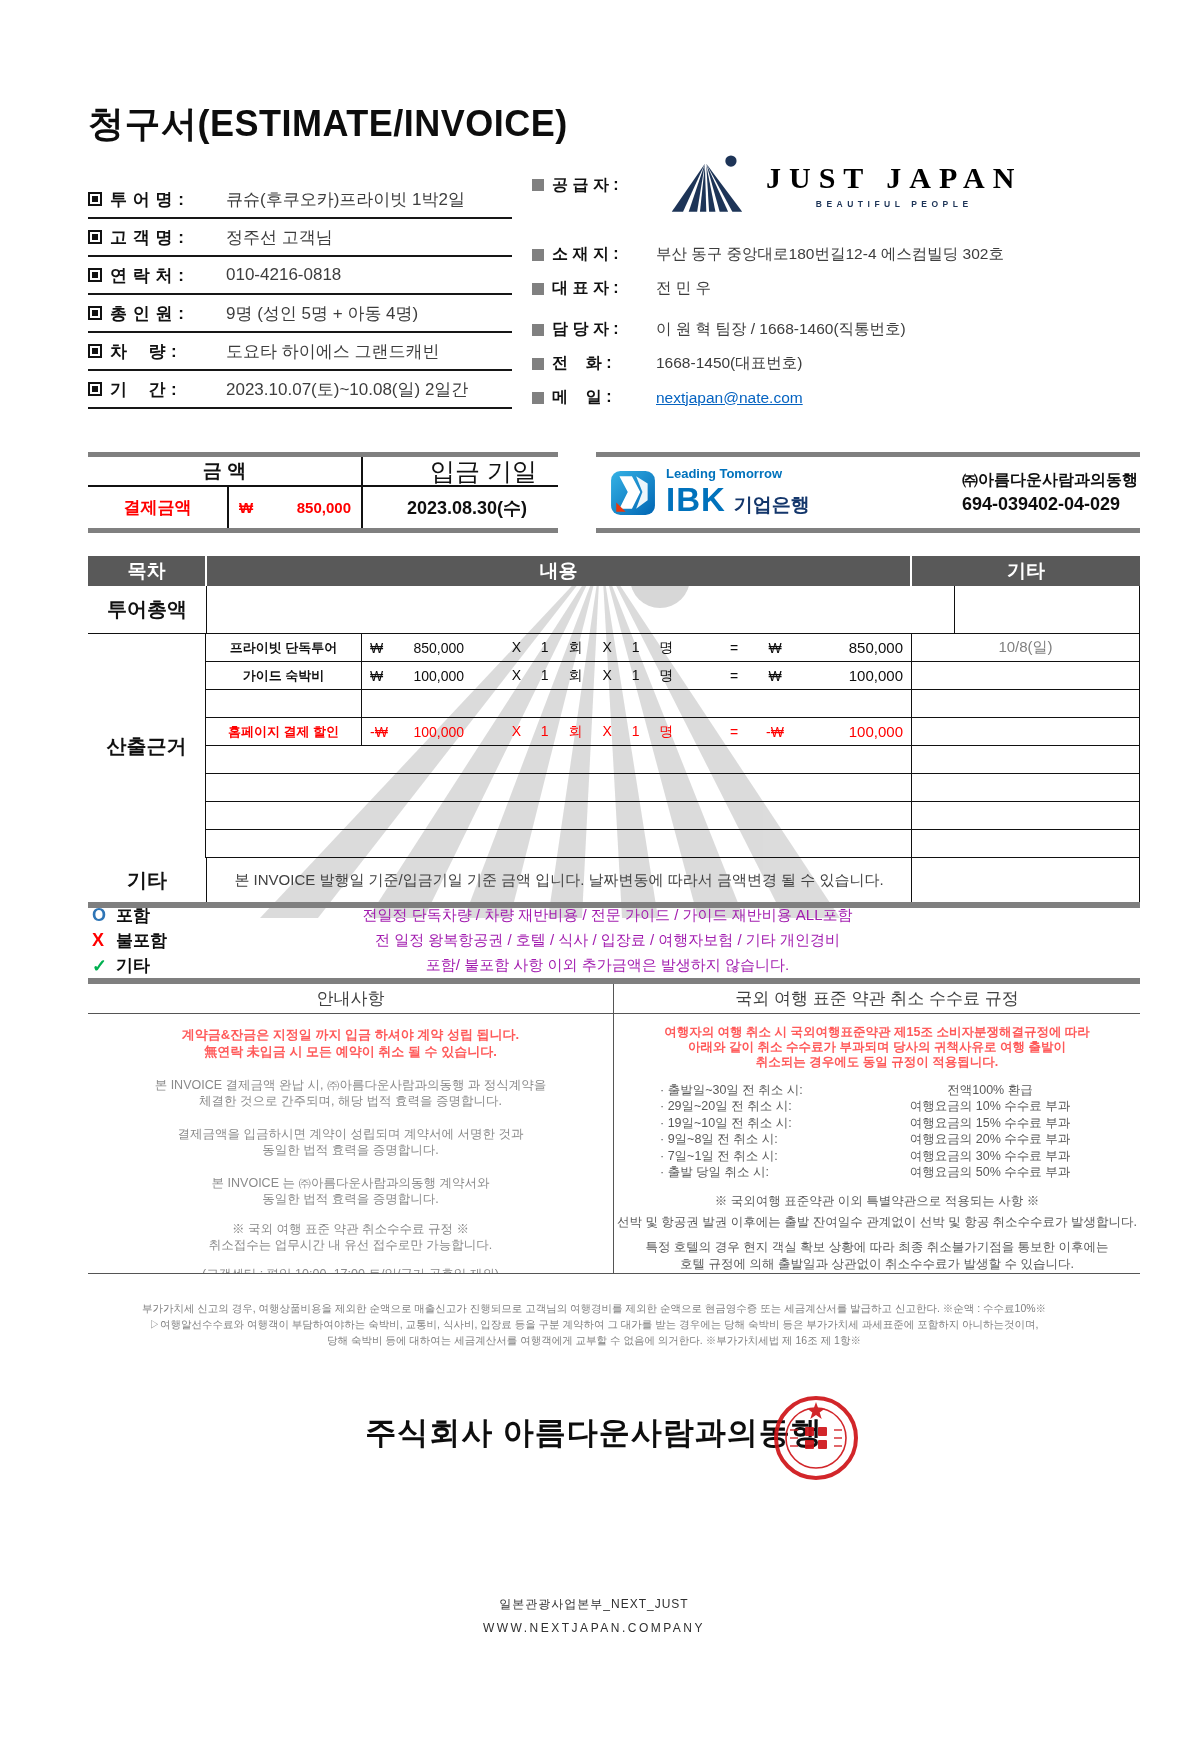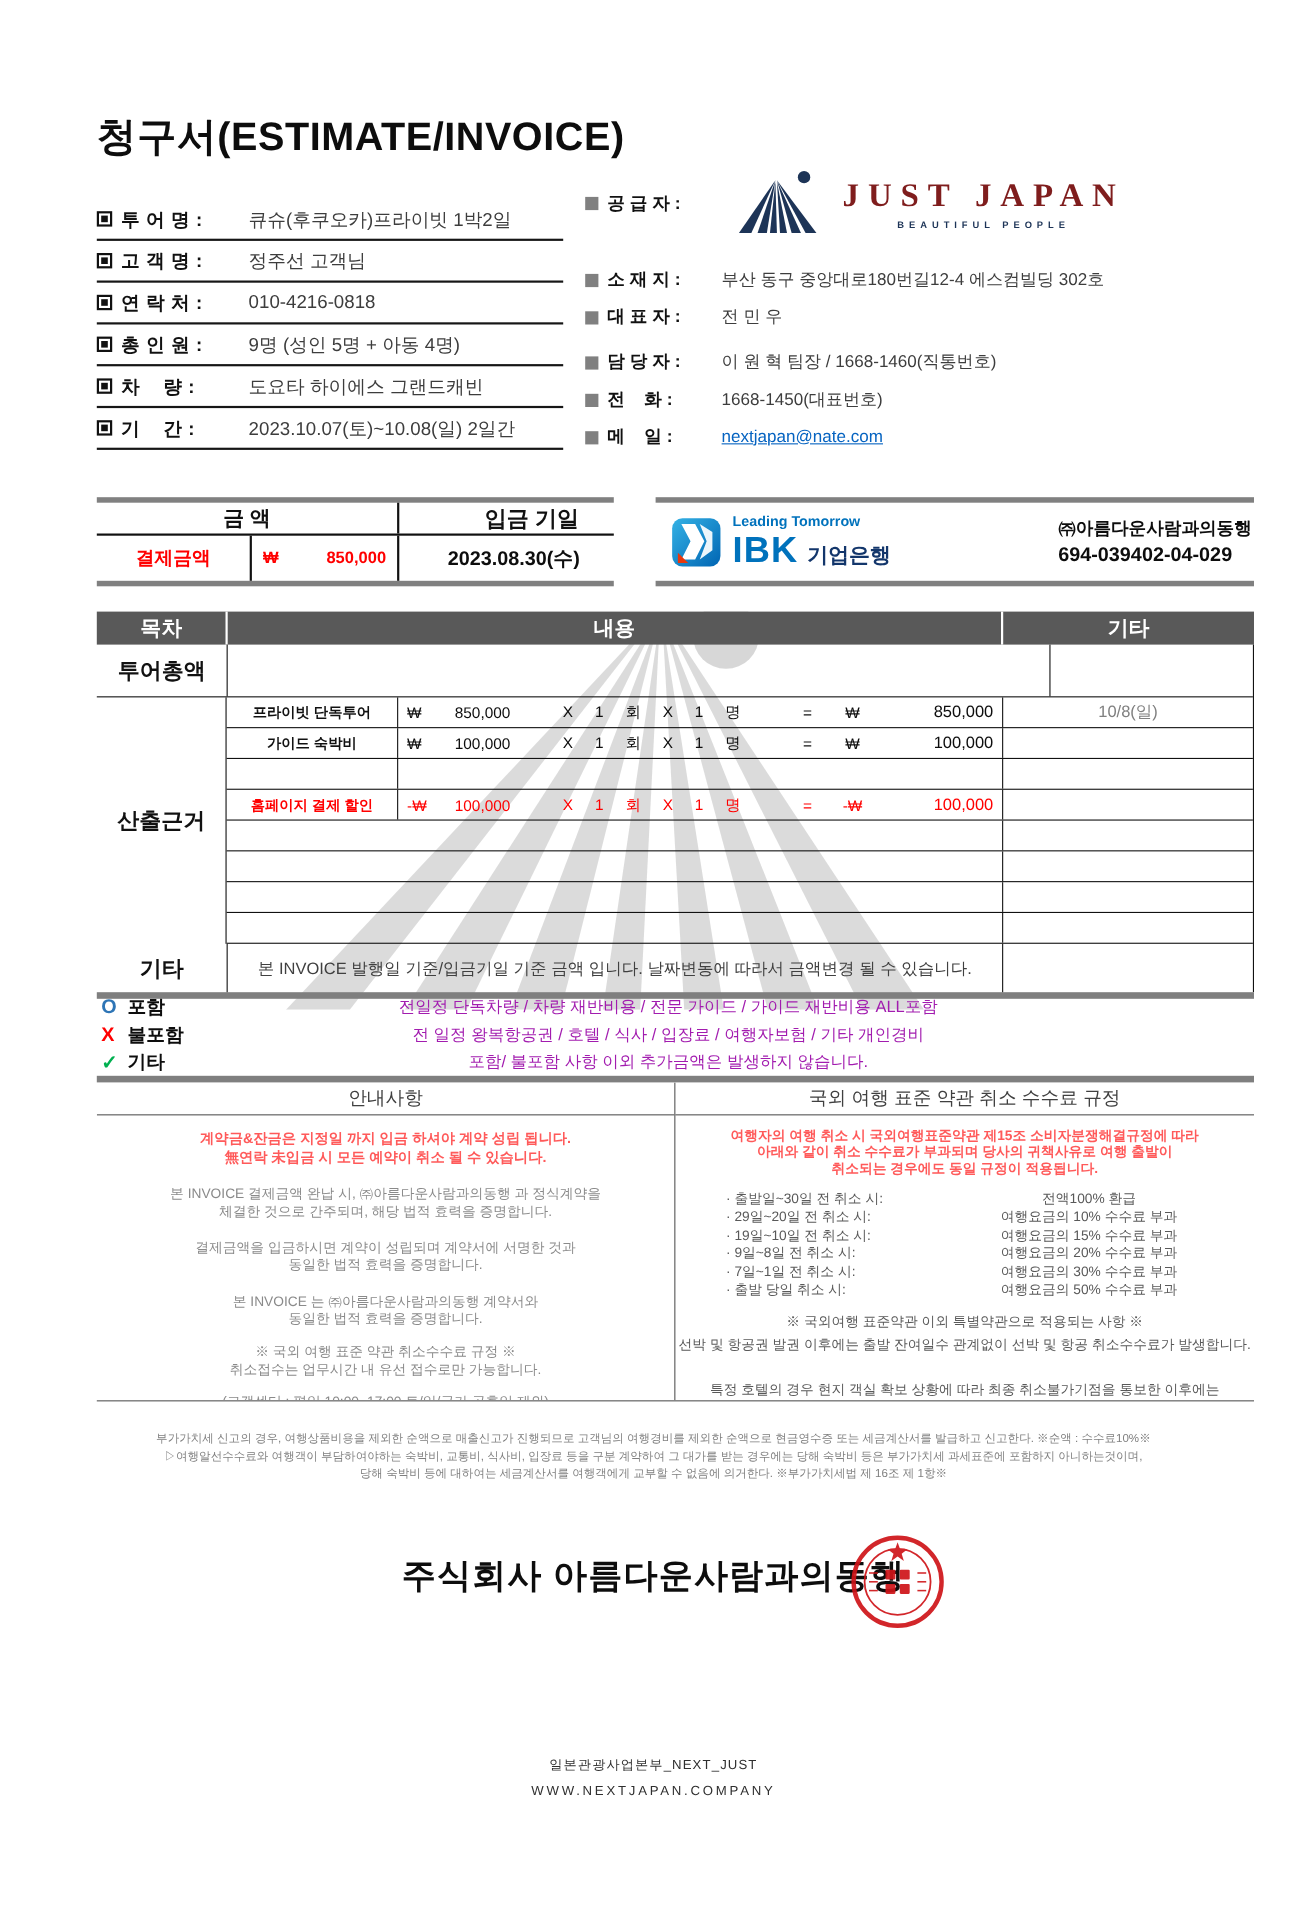--- a/index.html
+++ b/index.html
@@ -24,30 +24,30 @@
 
   
   .supplier { position:absolute; left:532px; top:150px; width:640px; }
   .gsq { width:12px; height:12px; background:#808080; display:inline-block; margin-right:8px; flex:0 0 auto; }
   .srow { display:flex; align-items:center; margin-bottom:13px; }
   .slabel { font-weight:800; font-size:16px; width:104px; flex:0 0 auto; white-space:pre; }
   .svalue { font-size:15.5px; color:#3d3d3d; white-space:nowrap; }
   .srow.logo-row { align-items:center; height:70px; margin-bottom:24px; }
   .jj { display:flex; align-items:center; margin-left:14px; }
   .jj-icon { width:74px; height:62px; margin-right:22px; }
-  .jj-name { font-family:"Liberation Serif", serif; font-size:30px; letter-spacing:8px; color:#7f1d1d; font-weight:600; white-space:nowrap; }
+  .jj-name { font-family:"Liberation Serif", serif; font-size:30px; letter-spacing:8px; color:#000000; font-weight:600; white-space:nowrap; }
   .jj-tag { font-size:8.5px; letter-spacing:4.5px; color:#1d3457; font-weight:700; margin-top:4px; text-align:center; }
   .email { color:#0563c1; text-decoration:underline; }
 
   
   .amount { position:absolute; left:88px; top:452px; width:470px; }
   .graybar { height:5px; background:#808080; }
   .at-header { display:flex; height:30px; border-bottom:2.5px solid #111;gap:46px; }
   .at-h1 { width:275px; border-right:2px solid #111; display:flex; align-items:center; justify-content:center; font-weight:800; font-size:19px; }
-  .at-h2 { flex:1; display:flex; align-items:center; justify-content:center; font-weight:700; font-size:20px; }
+  .at-h2 { flex:1; display:flex; align-items:center; justify-content:center; font-weight:400; font-size:25px; }
   .at-row { display:flex; height:41px; align-items:stretch; }
   .at-c1 { width:139px; display:flex; align-items:center; justify-content:center; color:#ff0000; font-weight:800; font-size:17px; }
   .at-c2 { width:136px; border-left:2px solid #111; border-right:2px solid #111; display:flex; align-items:center; justify-content:space-between; padding:0 10px; color:#ff0000; font-weight:700; font-size:15px; }
   .at-c3 { flex:1; display:flex; align-items:center; justify-content:center; font-weight:700; font-size:18px; color:#0d0d0d;padding-left:13px; }
 
   
   .bank { position:absolute; left:596px; top:452px; width:544px; }
   .bank-body { height:71px; display:flex; align-items:center; }
   .ibk-mark { width:46px; height:46px; margin:0 10px 0 14px; flex:0 0 auto; }
   .ibk-slogan { font-size:13px; color:#0072bc; font-weight:600; }
@@ -446,21 +446,21 @@
           <span class="fee-when">· 7일~1일 전 취소 시:</span>
           <span class="fee-val">여행요금의 30% 수수료 부과</span>
         </div>
         <div class="fee-row">
           <span class="fee-when">· 출발 당일 취소 시:</span>
           <span class="fee-val">여행요금의 50% 수수료 부과</span>
         </div>
       </div>
       <div class="sp-title">※ 국외여행 표준약관 이외 특별약관으로 적용되는 사항 ※</div>
       <div class="sp-line">선박 및 항공권 발권 이후에는 출발 잔여일수 관계없이 선박 및 항공 취소수수료가 발생합니다.</div>
-      <div class="sp-line" style="margin-top:26px;">특정 호텔의 경우 현지 객실 확보 상황에 따라 최종 취소불가기점을 통보한 이후에는</div>
+      <div class="sp-line" style="margin-top:10px;">특정 호텔의 경우 현지 객실 확보 상황에 따라 최종 취소불가기점을 통보한 이후에는</div>
       <div class="sp-line" style="margin-top:2px;">호텔 규정에 의해 출발일과 상관없이 취소수수료가 발생할 수 있습니다.</div>
     </div>
   </div>
 
   <div class="taxnote">
     <div>부가가치세 신고의 경우, 여행상품비용을 제외한 순액으로 매출신고가 진행되므로 고객님의 여행경비를 제외한 순액으로 현금영수증 또는 세금계산서를 발급하고 신고한다. ※순액 : 수수료10%※</div>
     <div>▷여행알선수수료와 여행객이 부담하여야하는 숙박비, 교통비, 식사비, 입장료 등을 구분 계약하여 그 대가를 받는 경우에는 당해 숙박비 등은 부가가치세 과세표준에 포함하지 아니하는것이며,</div>
     <div>당해 숙박비 등에 대하여는 세금계산서를 여행객에게 교부할 수 없음에 의거한다. ※부가가치세법 제 16조 제 1항※</div>
   </div>
 

